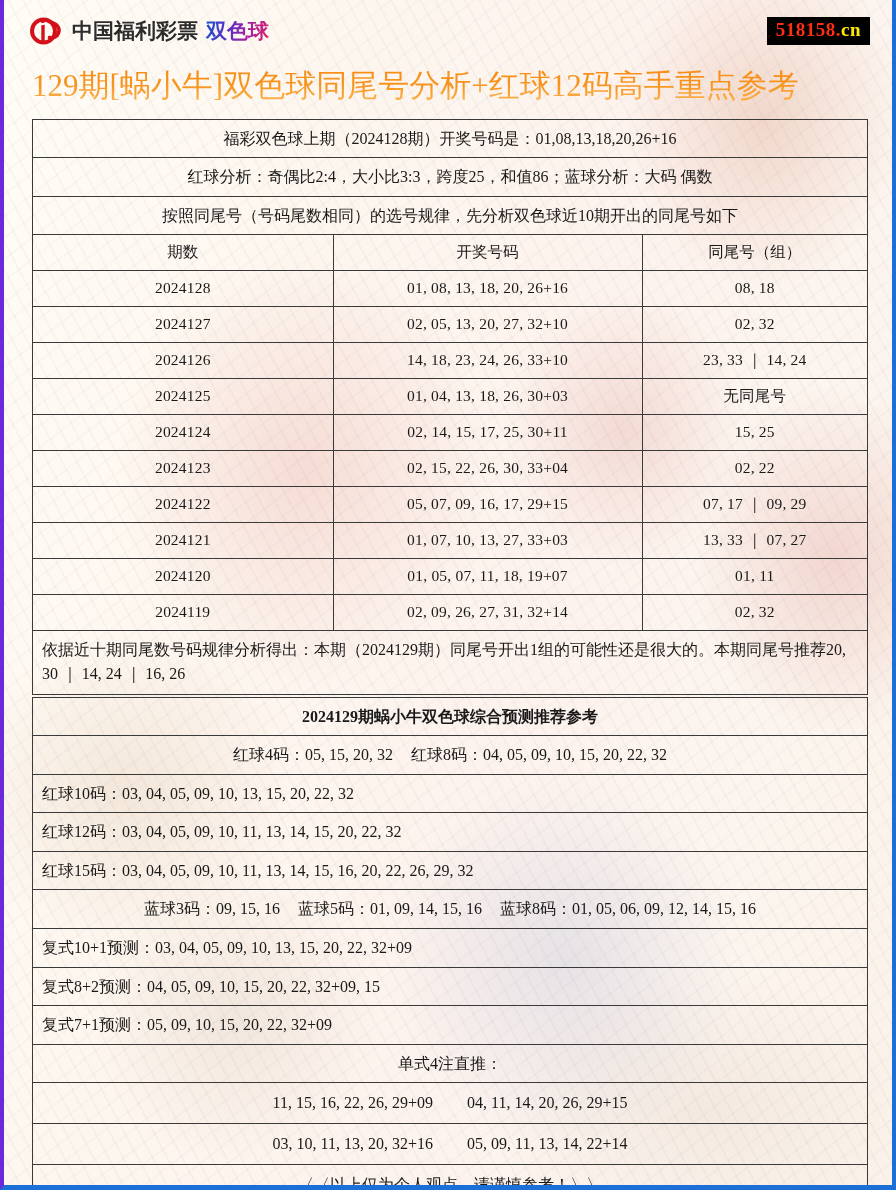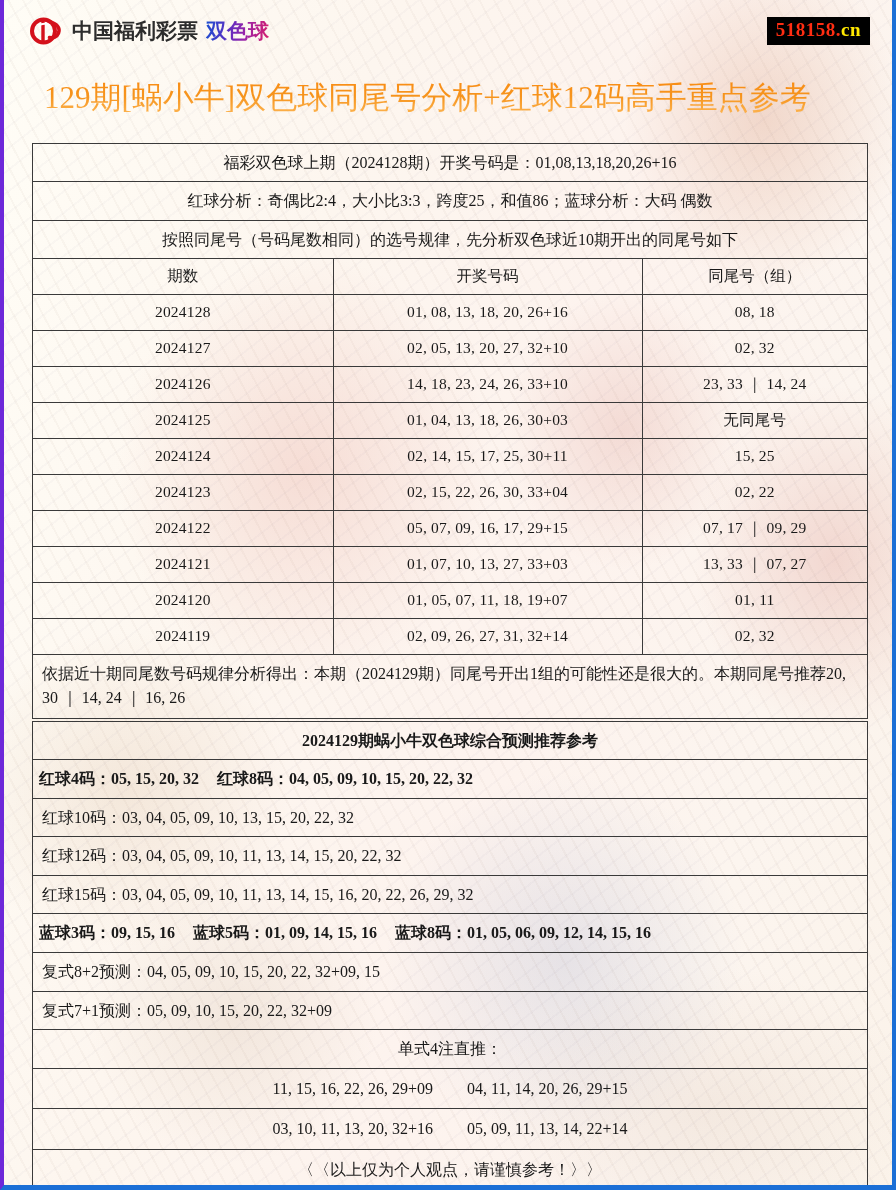--- a/index.html
+++ b/index.html
@@ -110,21 +110,21 @@
     font-weight: bold;
     line-height: 1.1;
     letter-spacing: .5px;
     white-space: nowrap;
   }
   .badge .b-num { color: #ff2d12; }
   .badge .b-tld { color: #ffe800; }
 
   
   .title {
-    margin: 16px;
+    margin: 4px;
     padding: 2px 0 10px 24px;
     font-family: "Liberation Serif", "DejaVu Serif", serif;
     font-size: 31px;
     font-weight: normal;
     line-height: 1.18;
     white-space: nowrap;
     background: linear-gradient(180deg, #f98c14 0%, #f6941d 38%, #fcb24e 72%, #f7a12a 100%);
     -webkit-background-clip: text;
     background-clip: text;
     color: transparent;
@@ -175,21 +175,21 @@
   }
 
   .sec-head td {
     text-align: center;
     font-weight: bold;
     font-size: 16px;
     padding: 8px 6px;
     border-radius: 12px;
   }
 
-  .pred-center td { font-size: 16px; padding: 8px 6px; font-weight: bold; }
+  .pred-center td { text-align: center; font-size: 16px; padding: 8px 6px; }
   .pred-left   td { text-align: left;  font-size: 16px; padding: 8px 9px; border-radius: 17px; }
 
   .danshi-head td {
     text-align: center;
     font-size: 16px;
     padding: 8px 6px;
   }
   .danshi td { text-align: center; font-size: 16px; padding: 9px 14px; }
   .danshi .gap { display: inline-block; width: 34px; }
 
@@ -329,20 +329,23 @@
         </tr>
         <tr class="pred-left">
           <td>红球15码：03, 04, 05, 09, 10, 11, 13, 14, 15, 16, 20, 22, 26, 29, 32</td>
         </tr>
 
         <tr class="pred-center">
           <td><span>蓝球3码：</span><span>09, 15, 16</span><span class="sep">&nbsp;</span><span>蓝球5码：</span><span>01, 09, 14, 15, 16</span><span class="sep">&nbsp;</span><span>蓝球8码：</span><span>01, 05, 06, 09, 12, 14, 15, 16</span></td>
         </tr>
 
         <tr class="pred-left">
+          <td>复式10+1预测：03, 04, 05, 09, 10, 13, 15, 20, 22, 32+09</td>
+        </tr>
+        <tr class="pred-left">
           <td>复式8+2预测：04, 05, 09, 10, 15, 20, 22, 32+09, 15</td>
         </tr>
         <tr class="pred-left">
           <td>复式7+1预测：05, 09, 10, 15, 20, 22, 32+09</td>
         </tr>
 
         <tr class="danshi-head">
           <td>单式4注直推：</td>
         </tr>
         <tr class="danshi">

